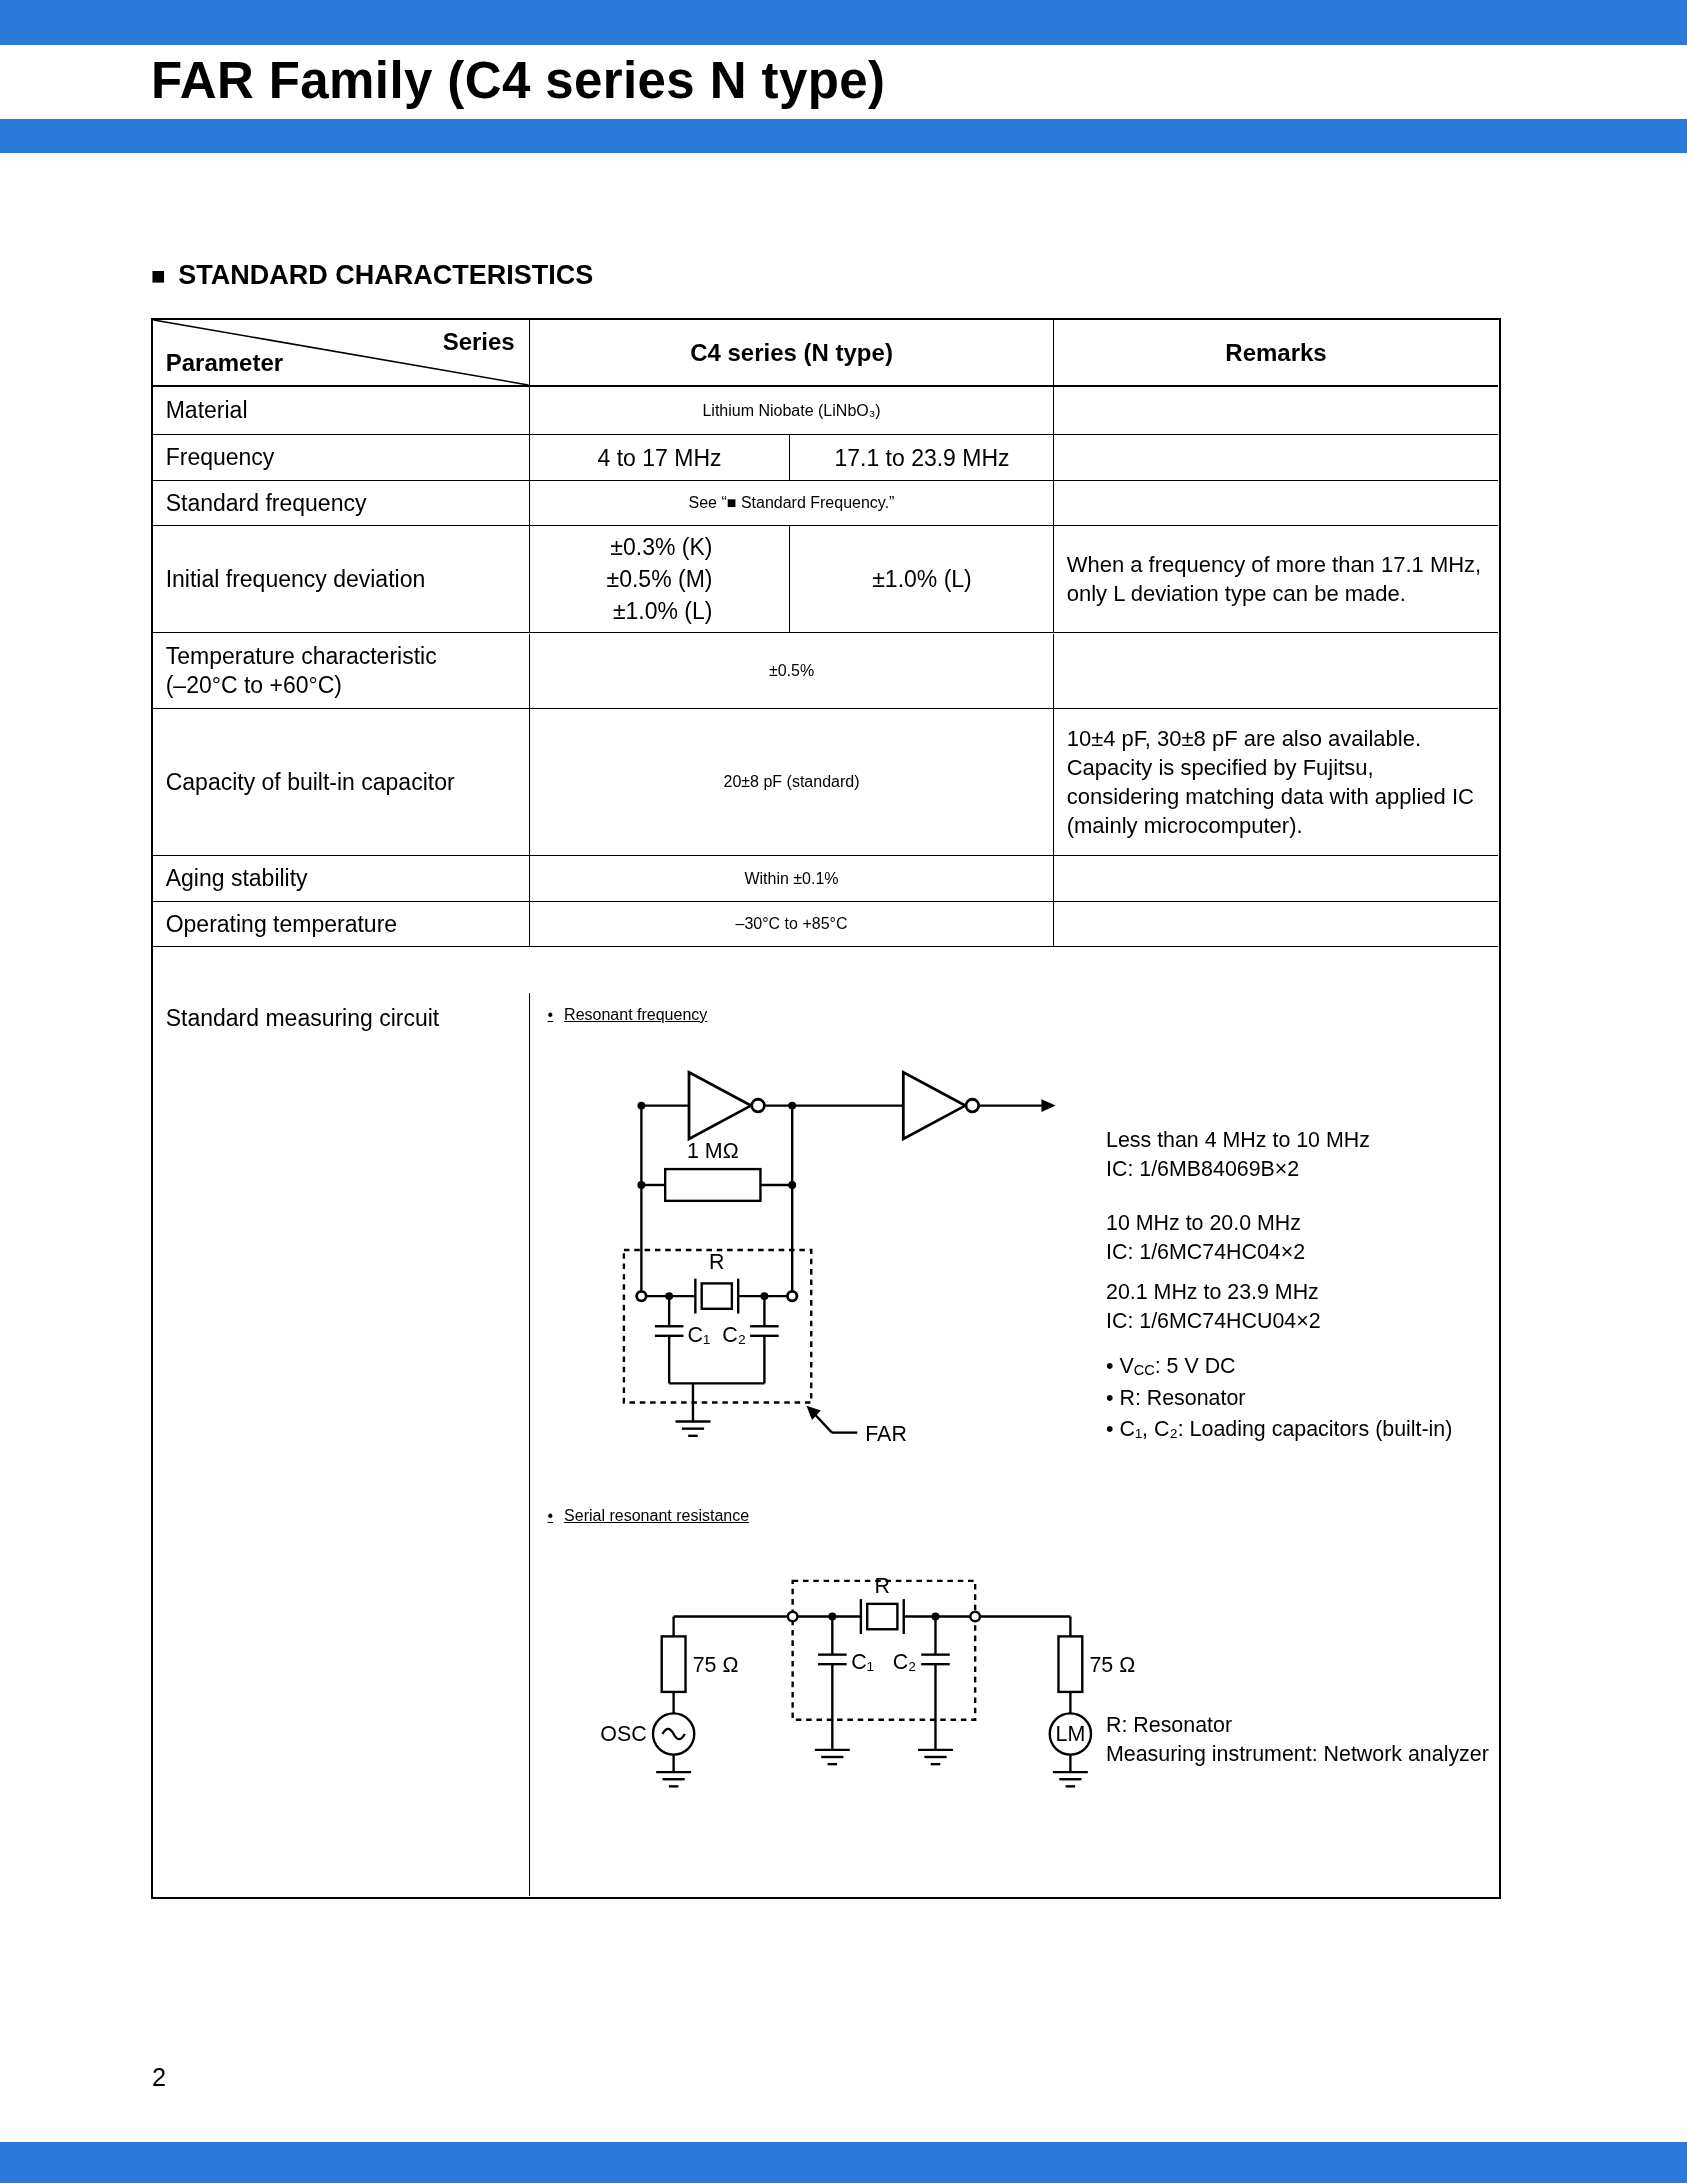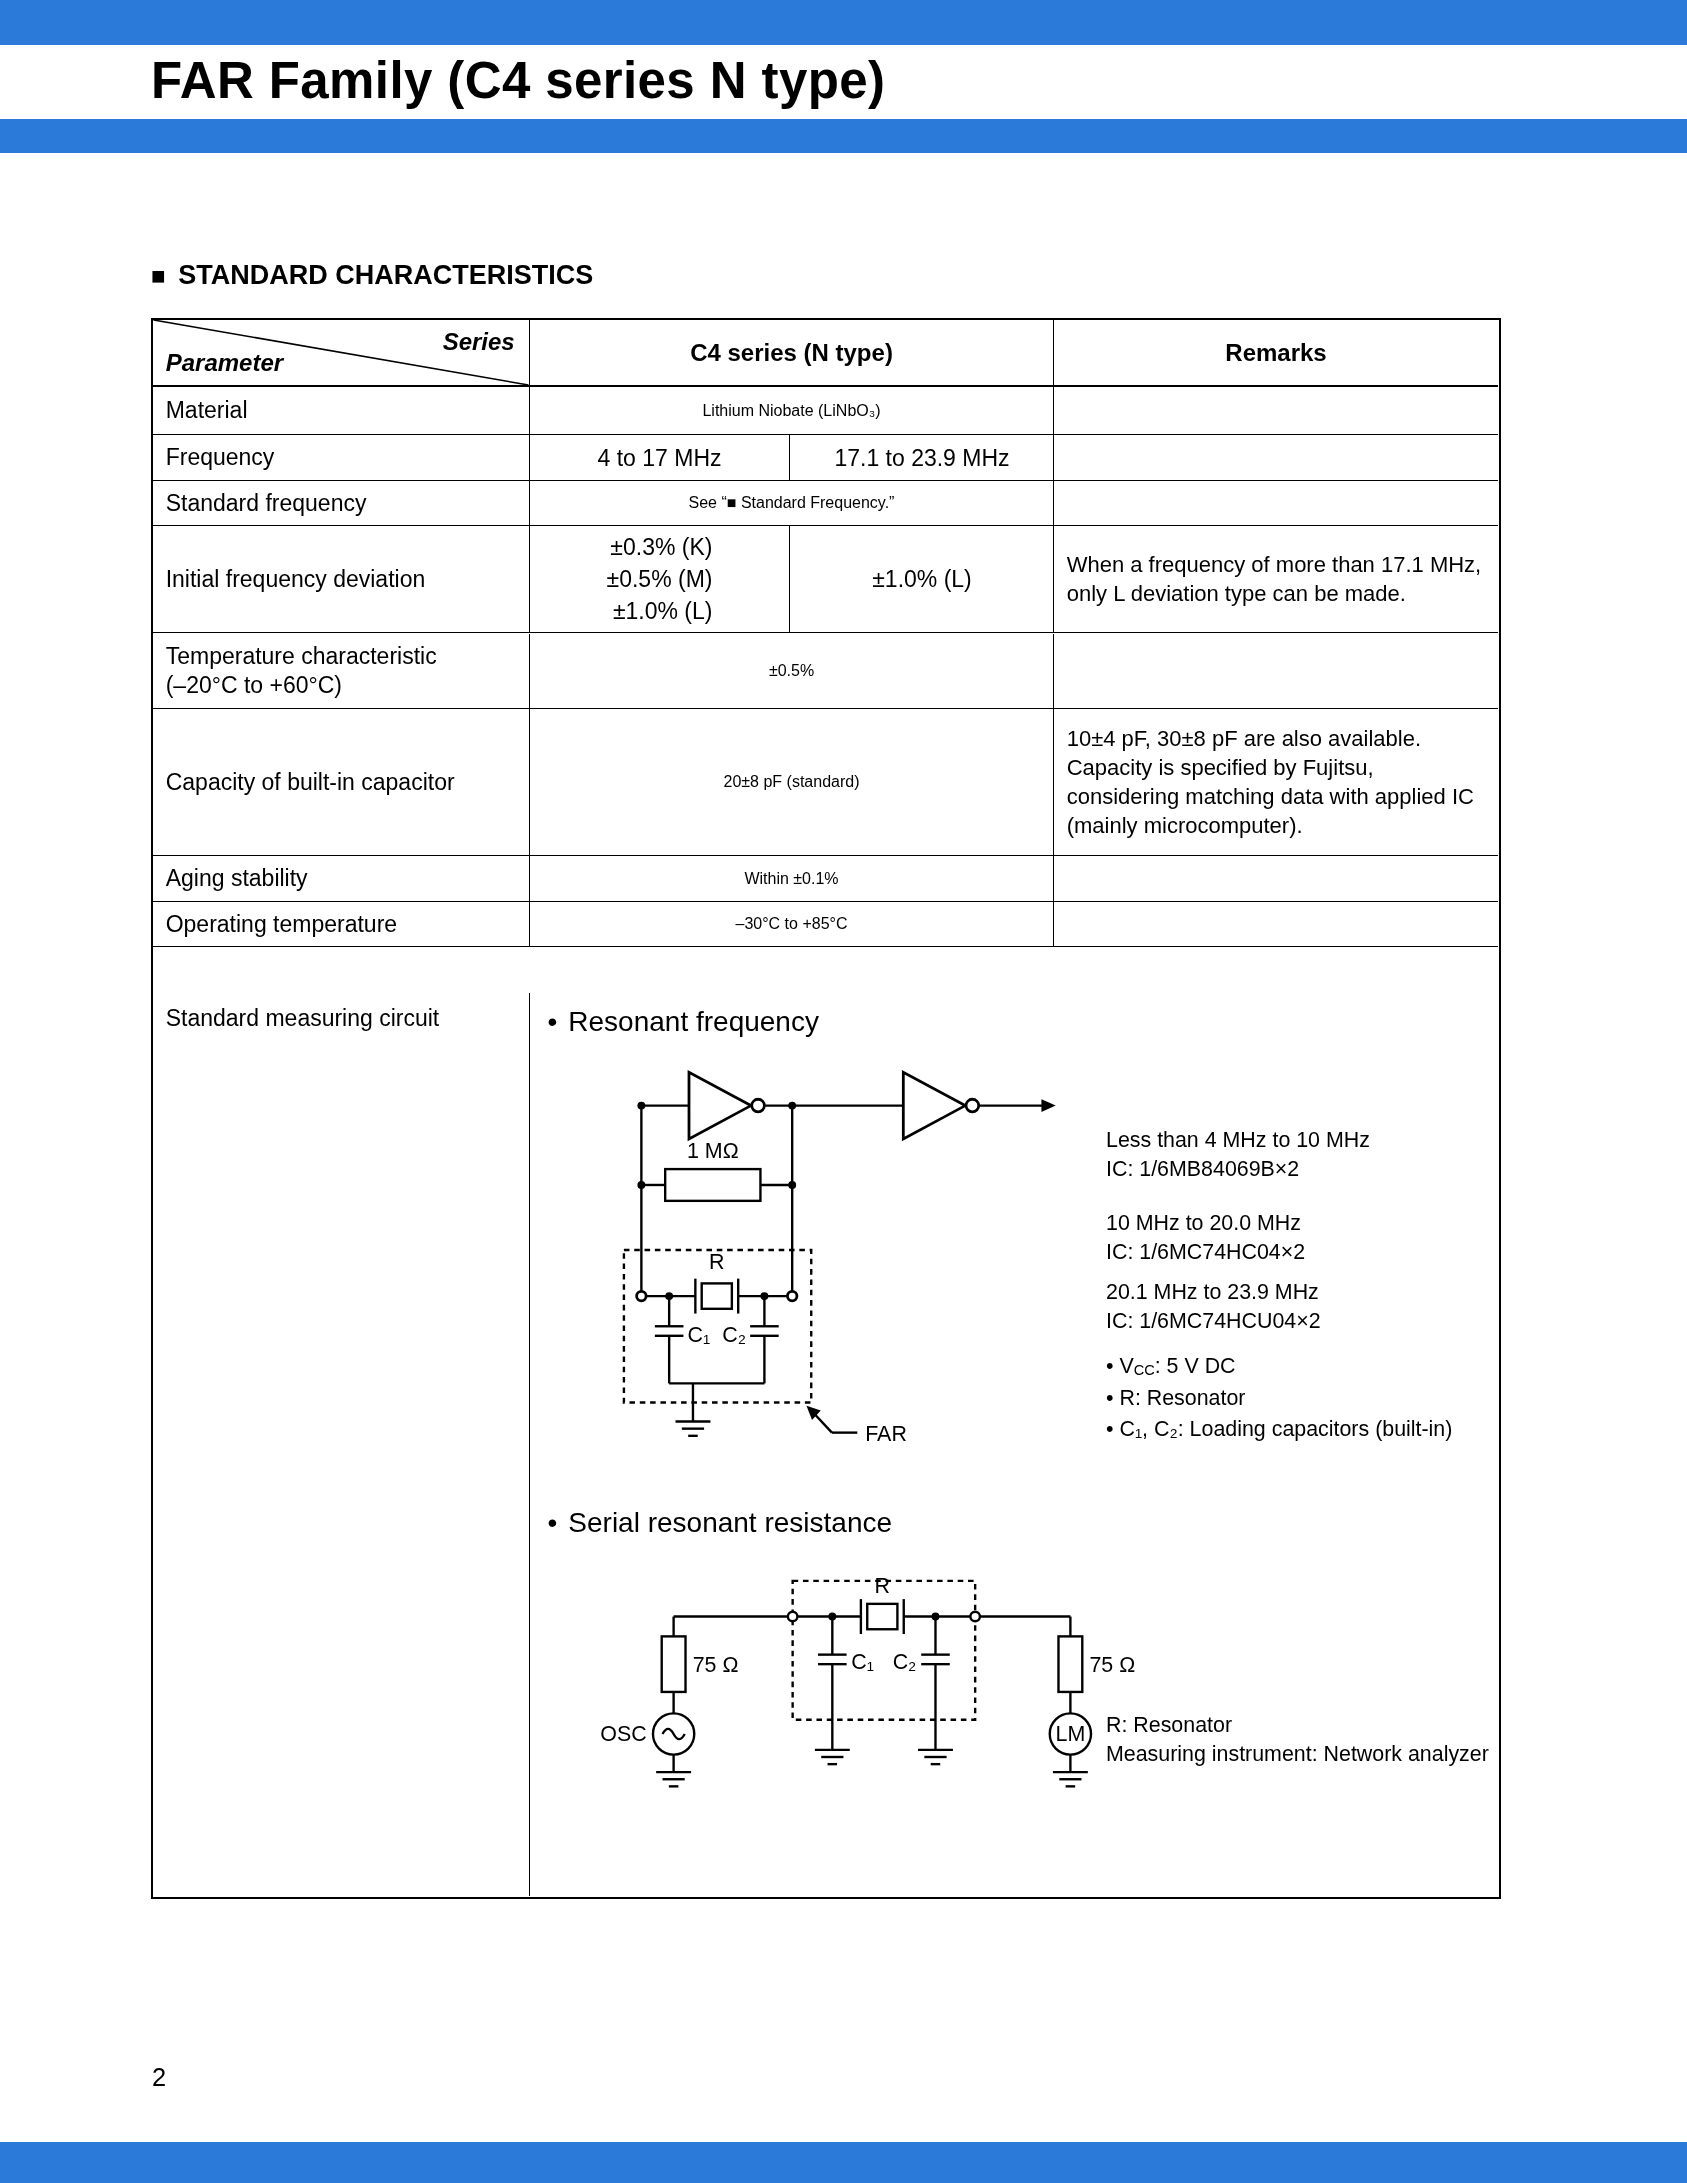--- a/index.html
+++ b/index.html
@@ -28,31 +28,31 @@
   .c2{left:377px;width:524px;}
   .c3{left:901px;width:444px;border-right:none;}
   .cbig{left:377px;width:968px;border-right:none;}
 
   .param{display:flex;align-items:center;padding:6.4px 12.7px;font-size:23px;line-height:29px;}
   .param.top{align-items:flex-start;padding-top:11px;}
   .val{display:flex;align-items:center;justify-content:center;text-align:center;font-size:16px;line-height:30px;padding:3.2px 6.4px;}
   .rem{display:flex;align-items:center;padding:8px 12.7px;font-size:22px;line-height:29px;}
   .hdr{display:flex;align-items:center;justify-content:center;font-size:24px;font-weight:bold;}
 
-  .diagcell{position:relative;font-style:italic;}
+  .diagcell{position:relative;}
   .diagcell svg{position:absolute;left:0;top:0;}
   .hdr-series{position:absolute;right:14.3px;top:8px;font-size:24px;font-weight:bold;}
   .hdr-param{position:absolute;left:12.7px;bottom:8px;font-size:24px;font-weight:bold;}
 
   .subcell{position:absolute;top:0;height:100%;display:flex;align-items:center;justify-content:center;text-align:center;font-size:23px;line-height:32px;}
   .subL{left:0;width:260px;border-right:1.6px solid #000;}
   .subR{left:260px;width:264px;}
   .subL .stack div{text-align:right;}
 
-  .ctitle{position:absolute;left:17.5px;font-size:28px;}
+  .ctitle{position:absolute;left:17.5px;font-size:16px;text-decoration:underline;}
   .cbullet{margin-right:11px;}
   .csvg{position:absolute;}
   .note{position:absolute;left:576px;font-size:21.4px;line-height:29px;}
   .subsm{font-size:0.68em;position:relative;top:2.4px;}
 
   svg text{font-family:"Liberation Sans","DejaVu Sans",sans-serif;font-size:27px;fill:#000;stroke:none;}
 </style>
 </head>
 <body>
 

